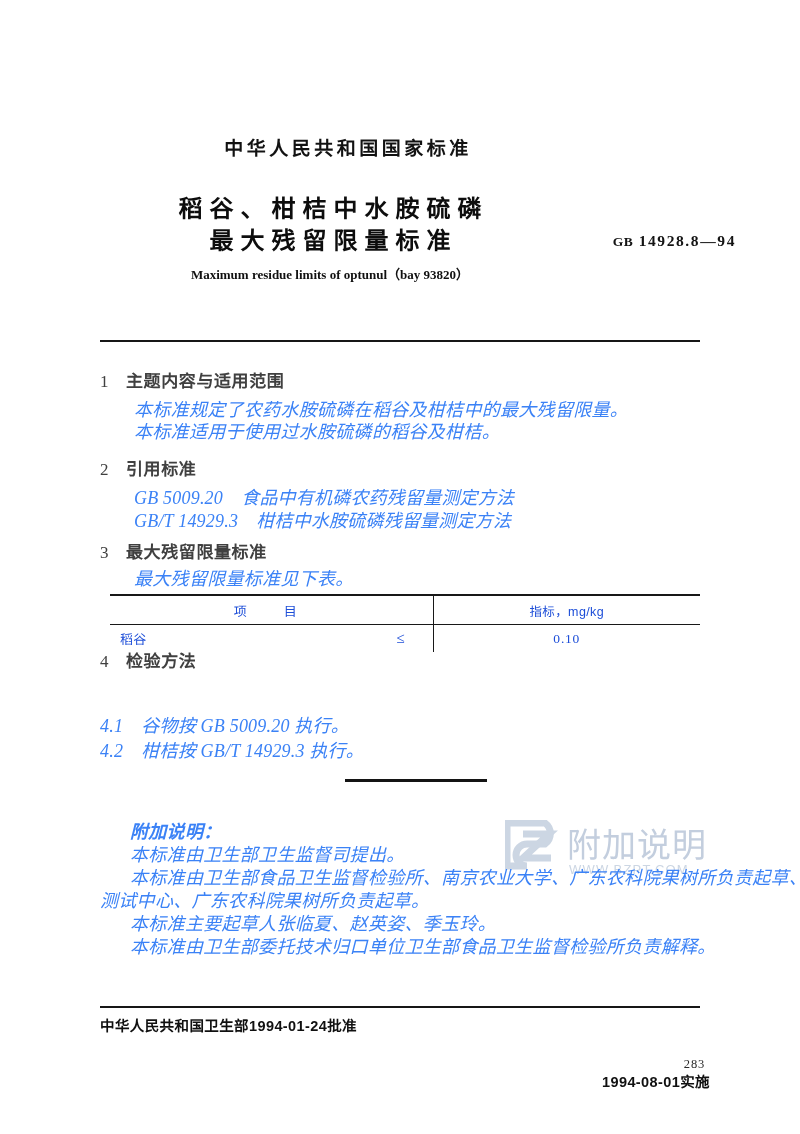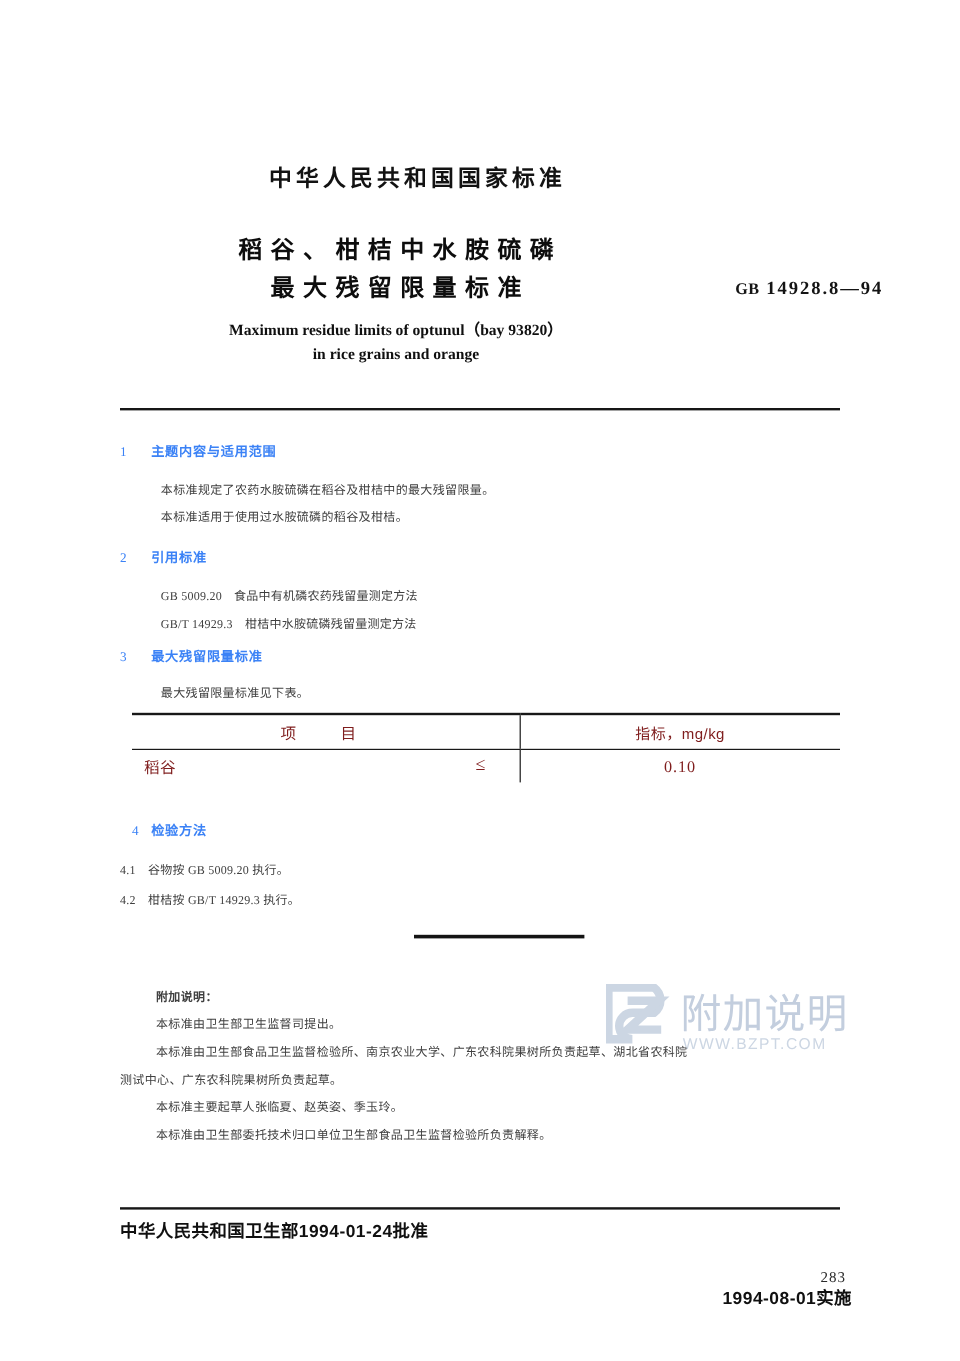--- a/index.html
+++ b/index.html
@@ -81,21 +81,21 @@
   .title-block {
     position: absolute;
     left: 110px;
     top: 193px;
     width: 440px;
     text-align: center;
   }
   .title-line {
     font-family: "Liberation Sans", sans-serif;
     font-weight: bold;
-    font-size: 20px;
+    font-size: 24px;
     letter-spacing: 7px;
     line-height: 32px;
     color: #0d0d0d;
     text-indent: 7px;
   }
   .std-no {
     position: absolute;
     right: 64px;
     top: 232px;
     font-family: "Liberation Serif", serif;
@@ -128,55 +128,56 @@
     width: 600px;
     height: 2px;
     background: #171717;
   }
 
   
   .sec-head {
     position: absolute;
     font-family: "Liberation Sans", sans-serif;
     font-weight: bold;
-    font-size: 11px;
+    font-size: 17px;
     letter-spacing: 0.6px;
-    color: #3b82f6;
+    color: #404040;
     white-space: nowrap;
   }
   .sec-num {
     display: inline-block;
     width: 26px;
     font-family: "Liberation Serif", serif;
     font-weight: normal;
   }
   .para {
     position: absolute;
     font-family: "Liberation Sans", sans-serif;
-    font-size: 10px;
+    font-size: 18px;
     letter-spacing: 0.3px;
     line-height: 24px;
-    color: #404040;
-    white-space: nowrap;
+    color: #3b82f6;
+    white-space: nowrap;
+    font-style: italic;
   }
   .para-serif-num {
     font-family: "Liberation Serif", serif;
     letter-spacing: 0.2px;
   }
 
   
   .std-table {
     position: absolute;
     left: 110px;
     top: 594px;
     width: 590px;
     border-collapse: collapse;
     font-family: "Liberation Sans", sans-serif;
     font-size: 13px;
-    color: #7f1d1d;
+    color: #1d4ed8;
   }
   .std-table .thead-cell {
     border-top: 2px solid #181818;
     border-bottom: 1.6px solid #181818;
     height: 26px;
     text-align: center;
     font-weight: normal;
   }
   .std-table .col-sep {
     border-left: 1.4px solid #181818;
@@ -285,21 +286,20 @@
 
     <div class="title-block">
       <div class="title-line">稻谷、柑桔中水胺硫磷</div>
       <div class="title-line">最大残留限量标准</div>
     </div>
 
     <div class="std-no"><span class="gb">GB</span>&nbsp;<span>14928.8—94</span></div>
 
     <div class="en-title">
       <div>Maximum residue limits of optunul（bay 93820）</div>
-      <div>in rice grains and orange</div>
     </div>
 
     <div class="rule-head"></div>
 
     <div class="sec-head" style="left:100px; top:367px;"><span class="sec-num">1</span><span>主题内容与适用范围</span></div>
     <div class="para" style="left:134px; top:398px;">本标准规定了农药水胺硫磷在稻谷及柑桔中的最大残留限量。</div>
     <div class="para" style="left:134px; top:420px;">本标准适用于使用过水胺硫磷的稻谷及柑桔。</div>
 
     <div class="sec-head" style="left:100px; top:455px;"><span class="sec-num">2</span><span>引用标准</span></div>
     <div class="para para-serif-num" style="left:134px; top:486px;">GB 5009.20　食品中有机磷农药残留量测定方法</div>
@@ -317,21 +317,21 @@
       </thead>
       <tbody>
         <tr>
           <td class="cell-item" style="width:300px;">稻谷</td>
           <td class="cell-le" style="width:0;">≤</td>
           <td class="cell-val col-sep" style="width:287px;">0.10</td>
         </tr>
       </tbody>
     </table>
 
-    <div class="sec-head" style="left:100px; top:683px;text-align:center;"><span class="sec-num">4</span><span>检验方法</span></div>
+    <div class="sec-head" style="left:100px; top:647px;"><span class="sec-num">4</span><span>检验方法</span></div>
     <div class="para para-serif-num" style="left:100px; top:714px;">4.1　谷物按 GB 5009.20 执行。</div>
     <div class="para para-serif-num" style="left:100px; top:739px;">4.2　柑桔按 GB/T 14929.3 执行。</div>
 
     <div class="rule-short"></div>
 
     <div class="para" style="left:130px; top:820px; font-weight:bold;">附加说明：</div>
     <div class="para" style="left:130px; top:843px;">本标准由卫生部卫生监督司提出。</div>
     <div class="para" style="left:130px; top:866px;">本标准由卫生部食品卫生监督检验所、南京农业大学、广东农科院果树所负责起草、湖北省农科院</div>
     <div class="para" style="left:100px; top:889px;">测试中心、广东农科院果树所负责起草。</div>
     <div class="para" style="left:130px; top:912px;">本标准主要起草人张临夏、赵英姿、季玉玲。</div>

